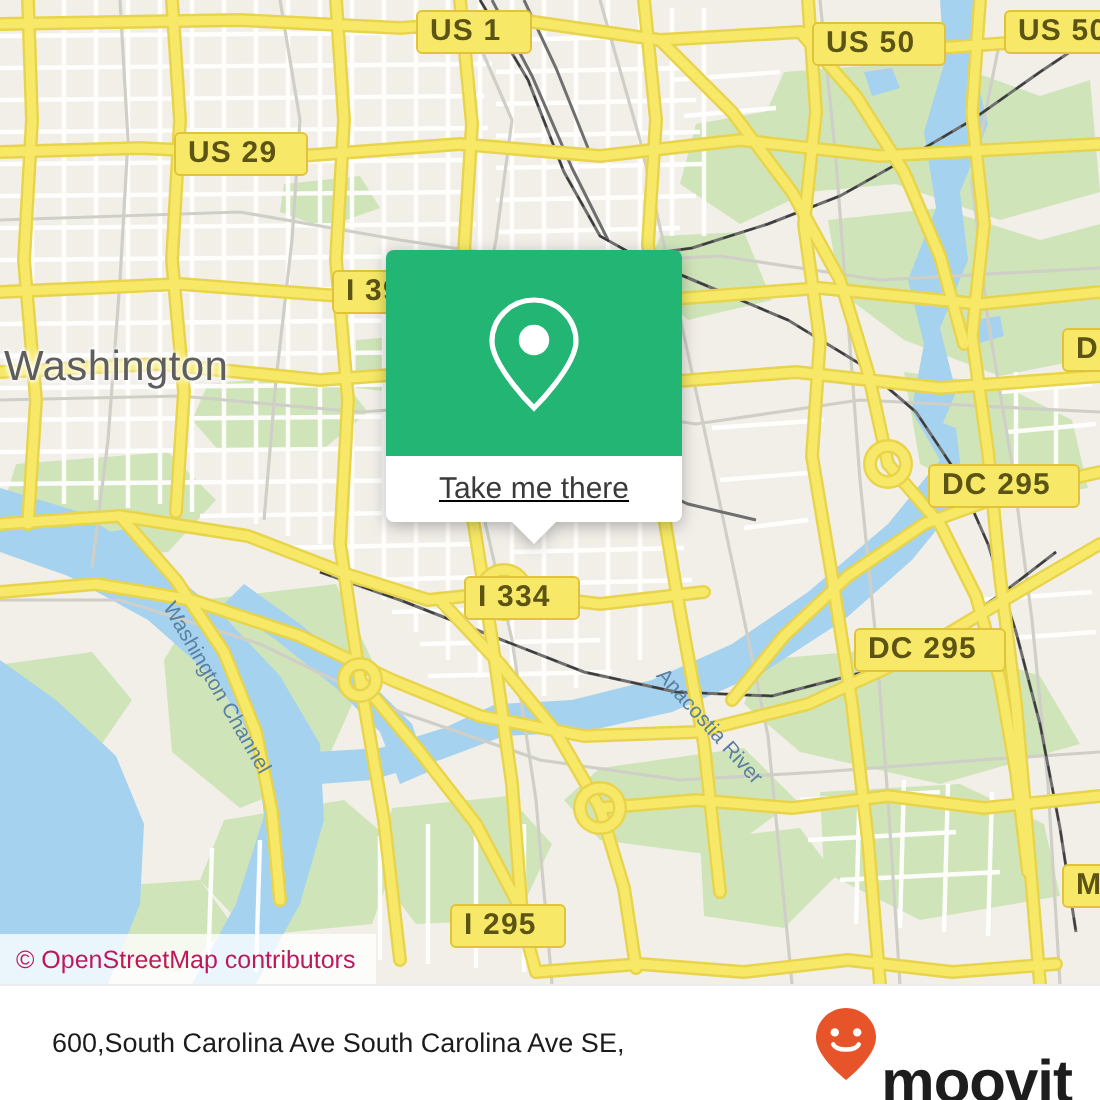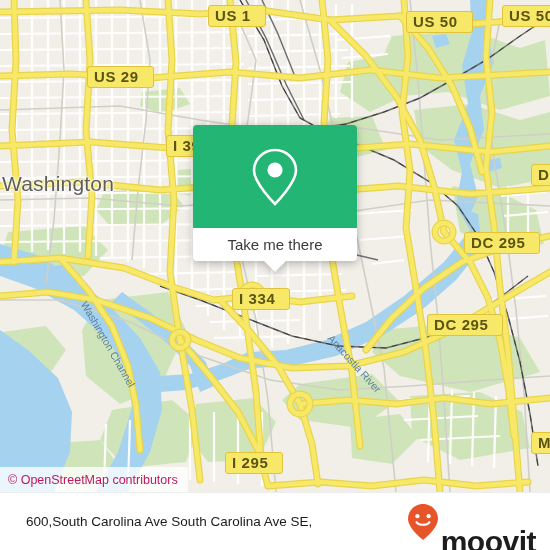--- a/index.html
+++ b/index.html
@@ -61,22 +61,23 @@
     padding: 2px 14px 3px 6px;
     line-height: 1;
     white-space: nowrap;
     pointer-events: none;
   }
 
   
   #popup {
     position: absolute;
     left: 193px; top: 125px;
-    width: 164px;
+    width: 148px;
     filter: drop-shadow(0 2px 4px rgba(0,0,0,.28));
+    text-decoration: underline;
   }
   #popup-top {
     height: 103px;
     background: #22b573;
     border-radius: 4px 4px 0 0;
     display: flex;
     align-items: center;
     justify-content: center;
   }
   #popup-bottom {

